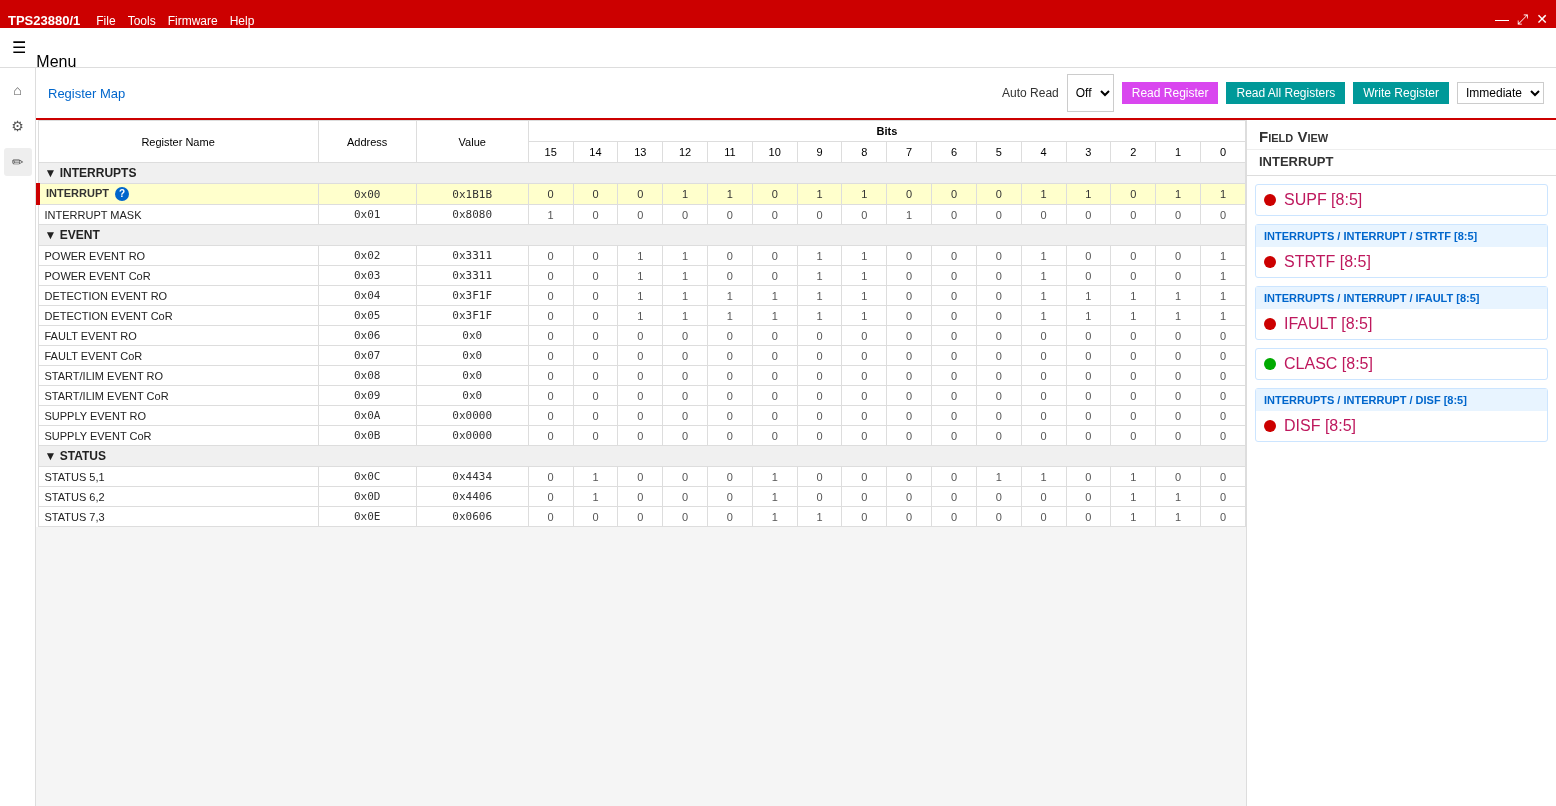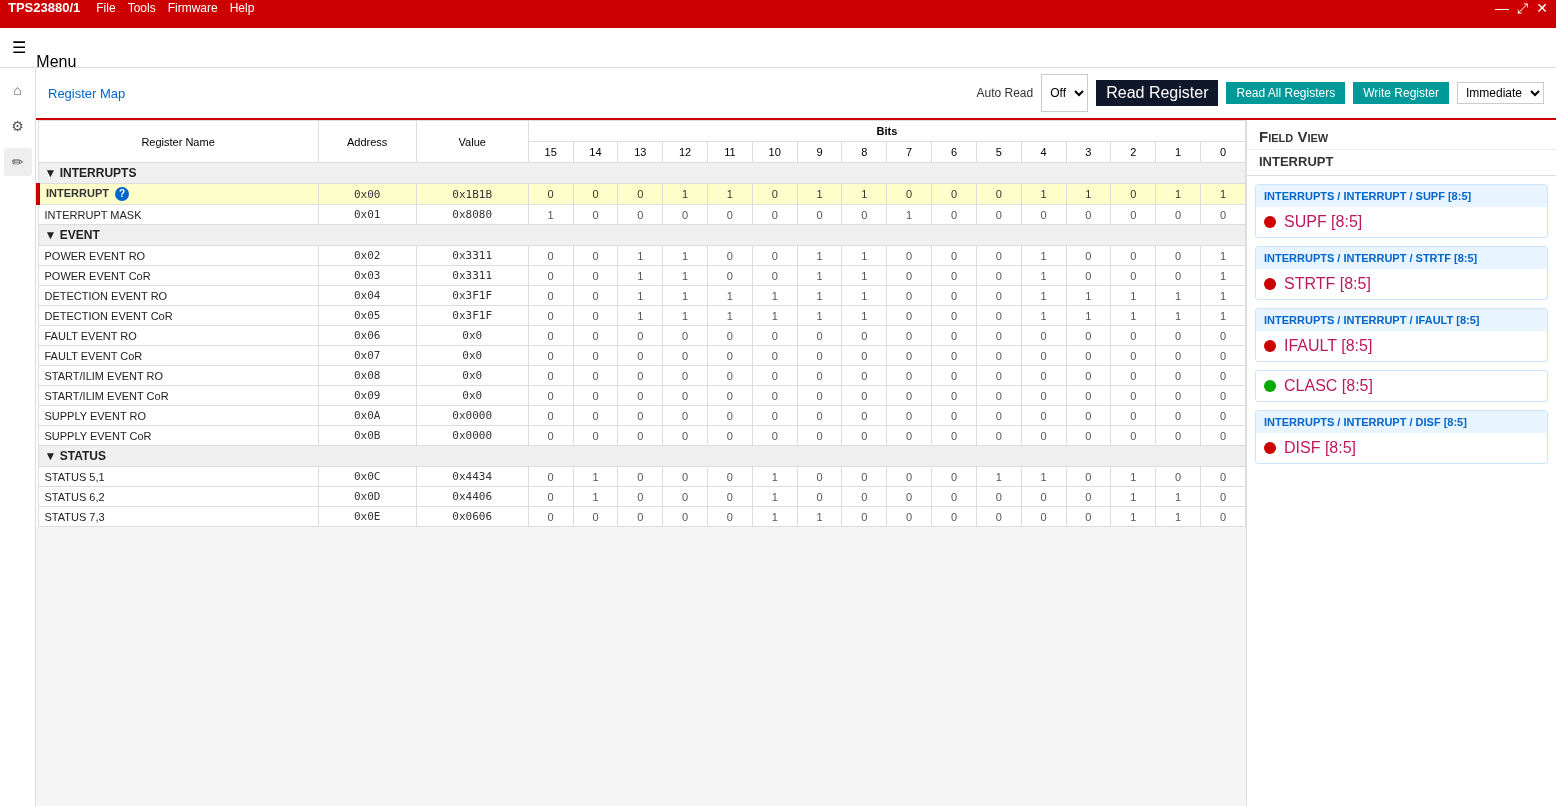--- a/index.html
+++ b/index.html
@@ -4,21 +4,21 @@
   <style>
     * { box-sizing: border-box; margin: 0; padding: 0; }
     body { font-family: Arial, sans-serif; font-size: 12px; background: #f5f5f5; overflow: hidden; }
 
     
     .title-bar {
       background: #cc0000;
       color: white;
       height: 28px;
       display: flex;
-      align-items: flex-start;
+      align-items: flex-end;
       padding: 0 8px;
       justify-content: space-between;
     }
     .title-bar-left { display: flex; align-items: center; gap: 16px; }
     .title-bar-app { font-weight: bold; font-size: 13px; }
     .title-bar-menu { display: flex; gap: 12px; font-size: 12px; }
     .title-bar-menu span { cursor: pointer; }
     .title-bar-right { display: flex; gap: 8px; font-size: 14px; }
     .title-bar-right span { cursor: pointer; }
 
@@ -85,25 +85,25 @@
     .header-right { display: flex; align-items: center; gap: 8px; }
     .auto-read-label { font-size: 12px; color: #333; }
     .auto-read-select {
       border: 1px solid #ccc;
       background: white;
       padding: 10px 4px;
       font-size: 12px;
       cursor: pointer;
     }
     .btn-read {
-      background: #0f172a;
+      background: #d946ef;
       color: white;
       border: none;
       padding: 4px 10px;
-      font-size: 16px;
+      font-size: 12px;
       cursor: pointer;
     }
     .btn-read-all {
       background: #009999;
       color: white;
       border: none;
       padding: 4px 10px;
       font-size: 12px;
       cursor: pointer;
     }
@@ -659,21 +659,20 @@
             </tbody>
         </table>
       </div>
 
       <div class="right-panel">
         <div class="field-view-header">Field View</div>
         <div class="field-view-subheader">INTERRUPT</div>
         <div class="field-view-scroll">
           <div id="field-sections">
               <div class="field-section">
-                <div class="field-section-header">INTERRUPTS / INTERRUPT / SUPF [8:5]</div>
                 <div class="field-section-body">
                   <div class="field-dot red"></div>
                   <span class="field-label">SUPF [8:5]</span>
                 </div>
               </div>
               <div class="field-section">
                 <div class="field-section-header">INTERRUPTS / INTERRUPT / STRTF [8:5]</div>
                 <div class="field-section-body">
                   <div class="field-dot red"></div>
                   <span class="field-label">STRTF [8:5]</span>

